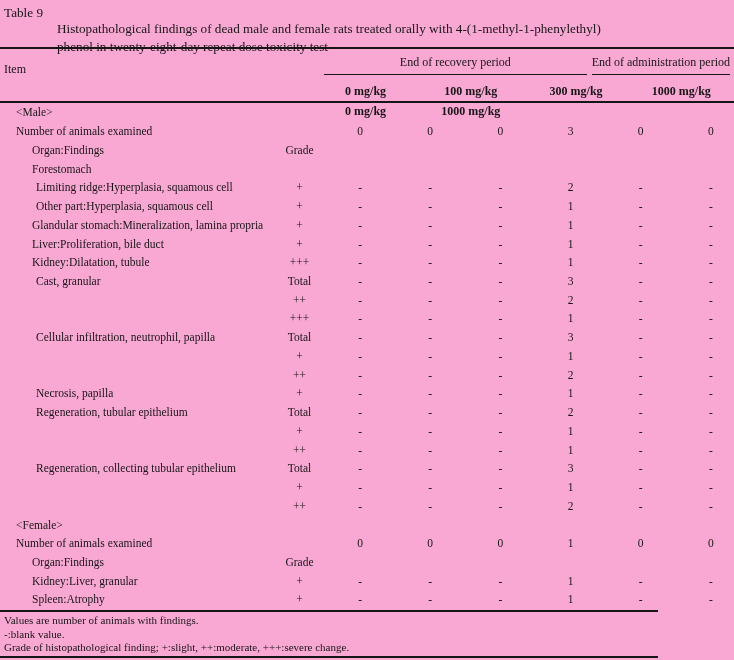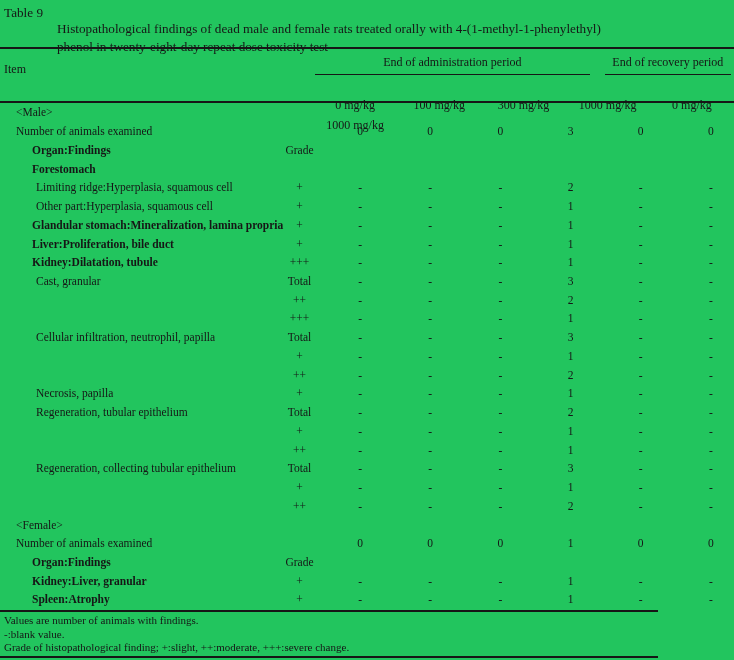--- a/index.html
+++ b/index.html
@@ -1,46 +1,46 @@
 <!DOCTYPE html>
 <html><head>
 <meta charset="utf-8">
 <style>
   html,body { margin:0; padding:0; background:#888; }
   .page {
     position:relative; width:734px; height:660px; margin:0 auto;
-    background:#22c55e; color:#161616; overflow:hidden;
+    background:#f9a8d4; color:#161616; overflow:hidden;
     font-family:"Liberation Serif","DejaVu Serif",serif;
   }
   
   .caption { position:absolute; left:4px; top:4px; display:flex; font-size:13.2px; line-height:18px; }
   .caption-label { flex:0 0 53px; }
   .caption-text { max-width:672px;margin-top:16px; }
 
   
   .thead {
     position:absolute; left:0; top:47px; width:734px; height:56px;
     box-sizing:border-box; border-top:2px solid #161616; border-bottom:2px solid #161616;
     font-size:12px;
   }
   .item-header { position:absolute; left:4px; top:0; height:40px; display:flex; align-items:center; }
   .group-row { position:absolute; left:313px; top:5px; width:421px; display:grid; grid-template-columns:4fr 2fr; }
   .group-inner { text-align:center; line-height:17px; padding-bottom:3px; border-bottom:1px solid #161616; white-space:nowrap; }
   .g1 { margin:0 4px 0 2px; }
   .g2 { margin:0 3px 0 11px; }
-  .dose-row { position:absolute; left:313px; top:46px; width:421px; display:grid; grid-template-columns:repeat(5,1fr); }
+  .dose-row { position:absolute; left:313px; top:32px; width:421px; display:grid; grid-template-columns:repeat(4,1fr);font-weight:bold; }
   .dose-cell { text-align:center; line-height:20px; white-space:nowrap; }
 
   
   .tbody { position:absolute; left:12px; top:103px; width:734px; }
   .row { display:grid; grid-template-columns:262px 51px repeat(6,1fr); height:18.74px; align-items:center; font-size:11.5px; }
   .cell { white-space:nowrap; overflow:visible; }
   .center { text-align:center; }
   .ind0 { padding-left:4px; }
-  .ind1 { padding-left:20px;font-weight:bold; }
+  .ind1 { padding-left:20px; }
   .ind2 { padding-left:24px; }
 
   
   .footnotes {
     position:absolute; left:0; top:610px; width:658px; height:48px;
     box-sizing:border-box; border-top:2px solid #161616; border-bottom:2px solid #161616;
     padding:2px 0 0 4px; font-size:11px; line-height:13.5px;
   }
 </style>
 </head>
@@ -53,24 +53,24 @@
     <div class="caption-text">
       <div>Histopathological findings of dead male and female rats treated orally with 4-(1-methyl-1-phenylethyl)</div>
       <div>phenol in twenty-eight-day repeat dose toxicity test</div>
     </div>
   </div>
 
   <div class="thead">
     <div class="item-header">Item</div>
     <div class="group-row">
       <div>
+        <div class="group-inner g2">End of recovery period</div>
+      </div>
+      <div>
         <div class="group-inner g1">End of administration period</div>
-      </div>
-      <div>
-        <div class="group-inner g2">End of recovery period</div>
       </div>
     </div>
     <div class="dose-row">
       <div class="dose-cell">0 mg/kg</div>
       <div class="dose-cell">100 mg/kg</div>
       <div class="dose-cell">300 mg/kg</div>
       <div class="dose-cell">1000 mg/kg</div>
       <div class="dose-cell">0 mg/kg</div>
       <div class="dose-cell">1000 mg/kg</div>
     </div>

